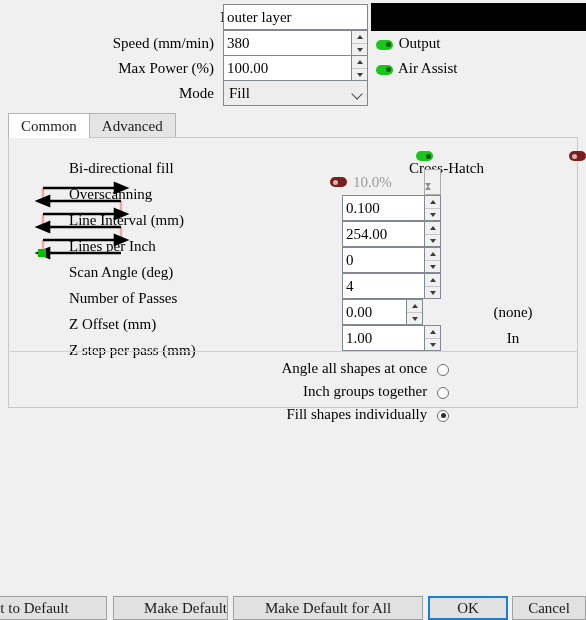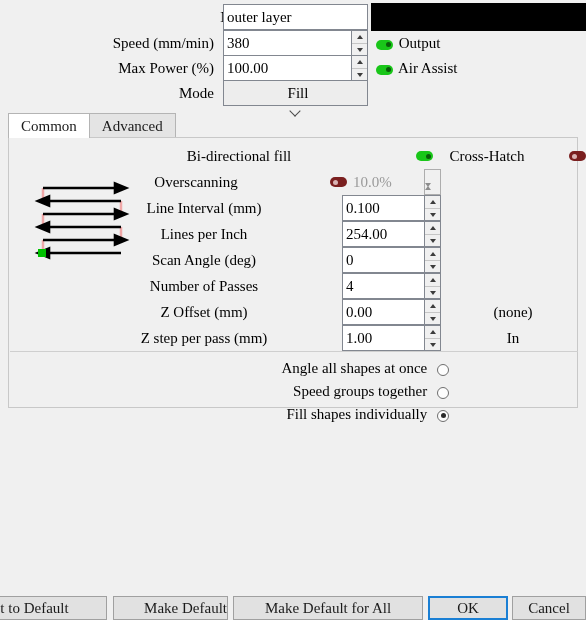--- a/index.html
+++ b/index.html
@@ -66,21 +66,20 @@
   .spin-bare { position: absolute; top: 0; height: 26px; width: 17px; }
   .spin-bare .sbtns { width: 17px; height: 26px; border: 1px solid #adadad;
     background: #f0f0f0; display: flex; flex-direction: column; }
 
   
   .combo {
     position: absolute; top: 0; height: 26px;
     border: 1px solid #828790; background: #ededed;
     display: flex; align-items: center;
     padding: 0 0 0 5px;
-    flex-direction: column;
   }
   .combo .cval { flex: 1 1 auto; line-height: 24px; }
   .chev {
     width: 11px; height: 11px; position: relative; margin-right: 3px;
   }
   .chev::before {
     content: ""; position: absolute; left: 0px; top: 2px;
     width: 7px; height: 7px;
     border-left: 1.6px solid #4a4a4a; border-bottom: 1.6px solid #4a4a4a;
     transform: rotate(-45deg);
@@ -123,21 +122,21 @@
   }
   .panel-inner { position: absolute; left: 0; top: 0; width: 568px; height: 269px; }
 
   .sep {
     position: absolute; left: 1px; width: 568px; height: 1px; background: #cfcfcf;
   }
 
   
   .p-lbl {
     position: absolute; height: 26px; line-height: 26px;
-    text-align: center; white-space: nowrap;
+    text-align: left; white-space: nowrap; margin-top: 12px;
   }
   .p-static {
     position: absolute; height: 26px; line-height: 26px;
     white-space: nowrap; text-align: center;
   }
   .disabled-val { color: #9a9a9a; }
 
   
   .radio-row { position: absolute; height: 25px; line-height: 25px; white-space: nowrap; }
   .radio-row .rlabel { text-align: right; display: inline-block; }
@@ -324,21 +323,21 @@
           <div class="sbtn">
               <span class="tri-up"></span>
             </div>
           <div class="sbtn">
               <span class="tri-dn"></span>
             </div>
         </div>
       </div>
 
       <div class="p-lbl" style="left:60px; top:161px; width:270px;">Z Offset (mm)</div>
-      <div class="spin" style="left:333px; top:161px; width:99px;">
+      <div class="spin" style="left:333px; top:161px; width:81px;">
         <div class="sfield">0.00</div>
         <div class="sbtns">
           <div class="sbtn">
               <span class="tri-up"></span>
             </div>
           <div class="sbtn">
               <span class="tri-dn"></span>
             </div>
         </div>
       </div>
@@ -358,21 +357,21 @@
       </div>
       <div class="p-static" style="left:440px; top:187px; width:128px;">In</div>
 
       <div class="sep" style="top:213px;"></div>
 
       <div class="radio-row" style="left:60px; top:218px; width:380px; text-align:right;">
         <span class="rlabel">Angle all shapes at once</span>
         <span class="radio"></span>
       </div>
       <div class="radio-row" style="left:60px; top:241px; width:380px; text-align:right;">
-        <span class="rlabel">Speed groups together</span>
+        <span class="rlabel">Inch groups together</span>
         <span class="radio"></span>
       </div>
       <div class="radio-row" style="left:60px; top:264px; width:380px; text-align:right;">
         <span class="rlabel">Fill shapes individually</span>
         <span class="radio sel"></span>
       </div>
 
     </div>
   </div>
 

